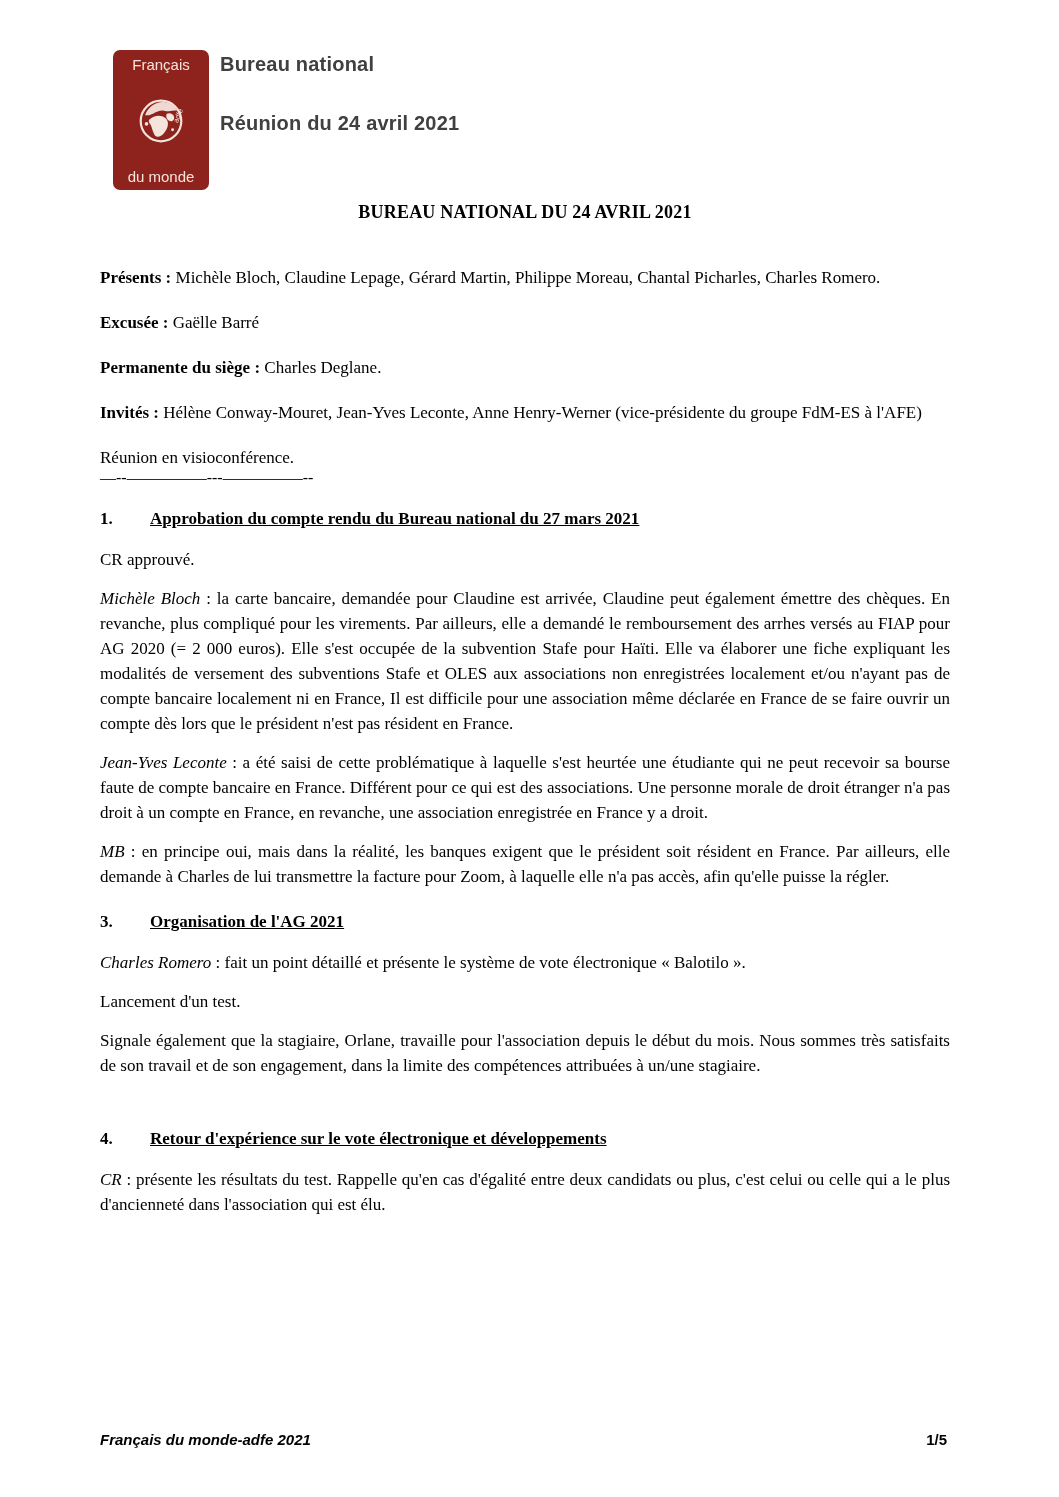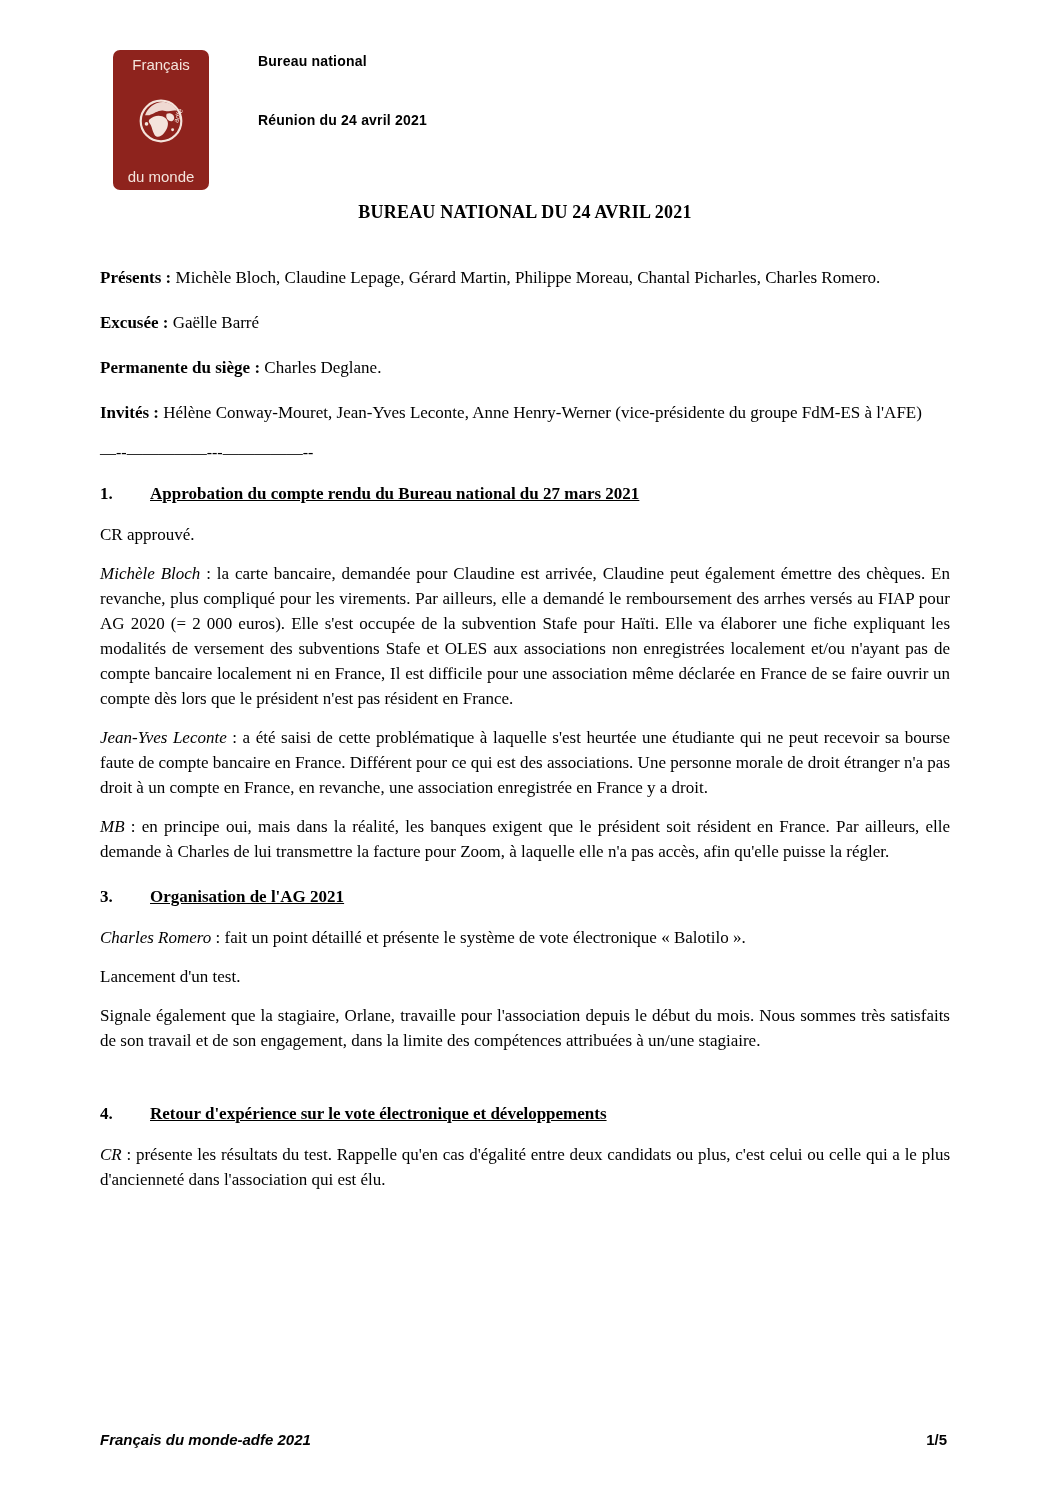--- a/index.html
+++ b/index.html
@@ -20,23 +20,22 @@
     box-sizing:border-box;
   }
   .logo-word {
     font-family:"Liberation Sans", sans-serif;
     color:#f4e4dc; font-size:15px; line-height:15px;
   }
   .logo svg { display:block; }
   .hdr-title, .hdr-subtitle {
     position:absolute; left:220px;
     font-family:"Liberation Sans", sans-serif;
-    font-weight:bold; font-size:14px; color:#000000;
+    font-weight:bold; font-size:20px; color:#404040;
     letter-spacing:0.2px;
-    margin-left:38px;
   }
   .hdr-title { top:53px; }
   .hdr-subtitle { top:112px; }
   
   .content { margin:0 109px 0 100px; }
   .doc-title {
     text-align:center; font-weight:bold; font-size:18px;
     margin:34px 0 42px; letter-spacing:0.2px;
   }
   p.body {
@@ -88,20 +87,21 @@
 </div>
 
 <div class="content">
   <p class="doc-title">BUREAU NATIONAL DU 24 AVRIL 2021</p>
 
   <p class="body att nowrap"><b>Présents :</b><span> Michèle Bloch, Claudine Lepage, Gérard Martin, Philippe Moreau, Chantal Picharles, Charles Romero.</span></p>
   <p class="body att"><b>Excusée :</b><span> Gaëlle Barré</span></p>
   <p class="body att"><b>Permanente du siège :</b><span> Charles Deglane.</span></p>
   <p class="body att"><b>Invités :</b><span> Hélène Conway-Mouret, Jean-Yves Leconte, Anne Henry-Werner (vice-présidente du groupe FdM-ES à l'AFE)</span></p>
 
+  <p class="body intro">Réunion en visioconférence.</p>
   <p class="divider">—--—————---—————--</p>
 
   <p class="sec-h"><span class="num">1.</span><span class="ht">Approbation du compte rendu du Bureau national du 27 mars 2021</span></p>
   <p class="body">CR approuvé.</p>
 
   <p class="body"><span class="speaker">Michèle Bloch</span><span> : la carte bancaire, demandée pour Claudine est arrivée, Claudine peut également émettre des chèques. En revanche, plus compliqué pour les virements. Par ailleurs, elle a demandé le remboursement des arrhes versés au FIAP pour AG 2020 (= 2 000 euros). Elle s'est occupée de la subvention Stafe pour Haïti. Elle va élaborer une fiche expliquant les modalités de versement des subventions Stafe et OLES aux associations non enregistrées localement et/ou n'ayant pas de compte bancaire localement ni en France, Il est difficile pour une association même déclarée en France de se faire ouvrir un compte dès lors que le président n'est pas résident en France.</span></p>
   <p class="body"><span class="speaker">Jean-Yves Leconte</span><span> : a été saisi de cette problématique à laquelle s'est heurtée une étudiante qui ne peut recevoir sa bourse faute de compte bancaire en France. Différent pour ce qui est des associations. Une personne morale de droit étranger n'a pas droit à un compte en France, en revanche, une association enregistrée en France y a droit.</span></p>
   <p class="body"><span class="speaker">MB</span><span> : en principe oui, mais dans la réalité, les banques exigent que le président soit résident en France. Par ailleurs, elle demande à Charles de lui transmettre la facture pour Zoom, à laquelle elle n'a pas accès, afin qu'elle puisse la régler.</span></p>
 
   <p class="sec-h"><span class="num">3.</span><span class="ht">Organisation de l'AG 2021</span></p>

